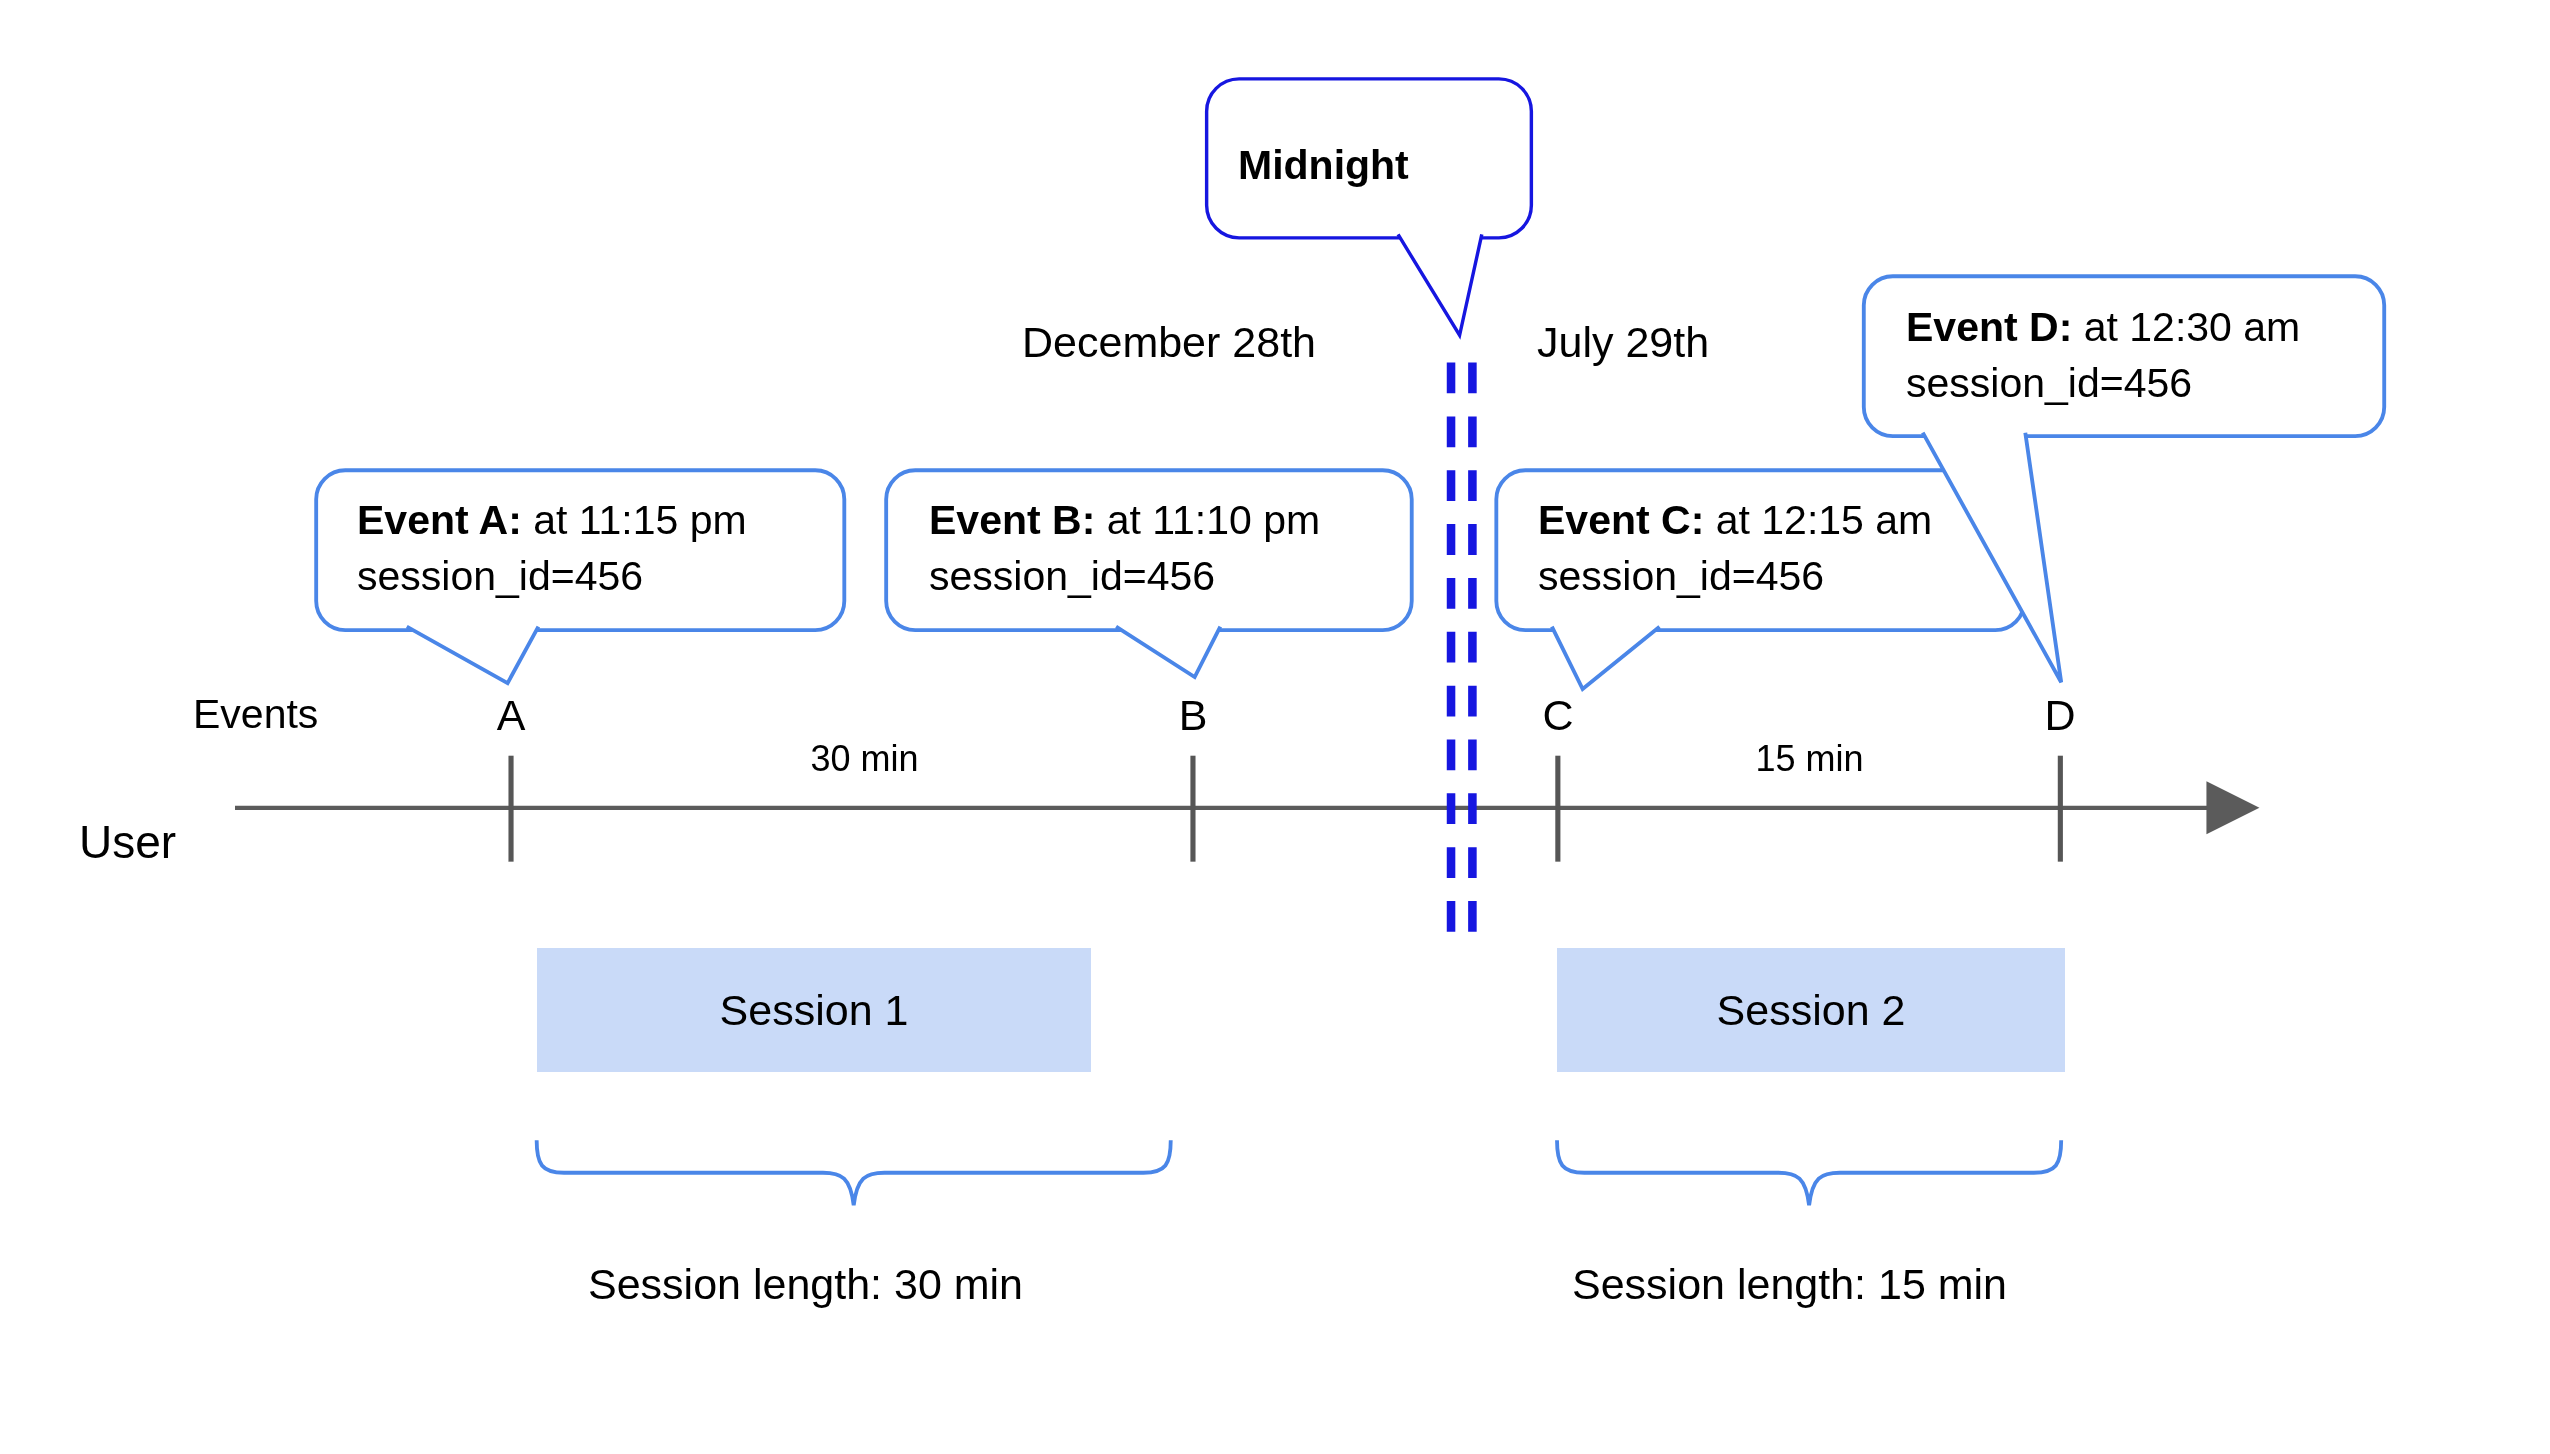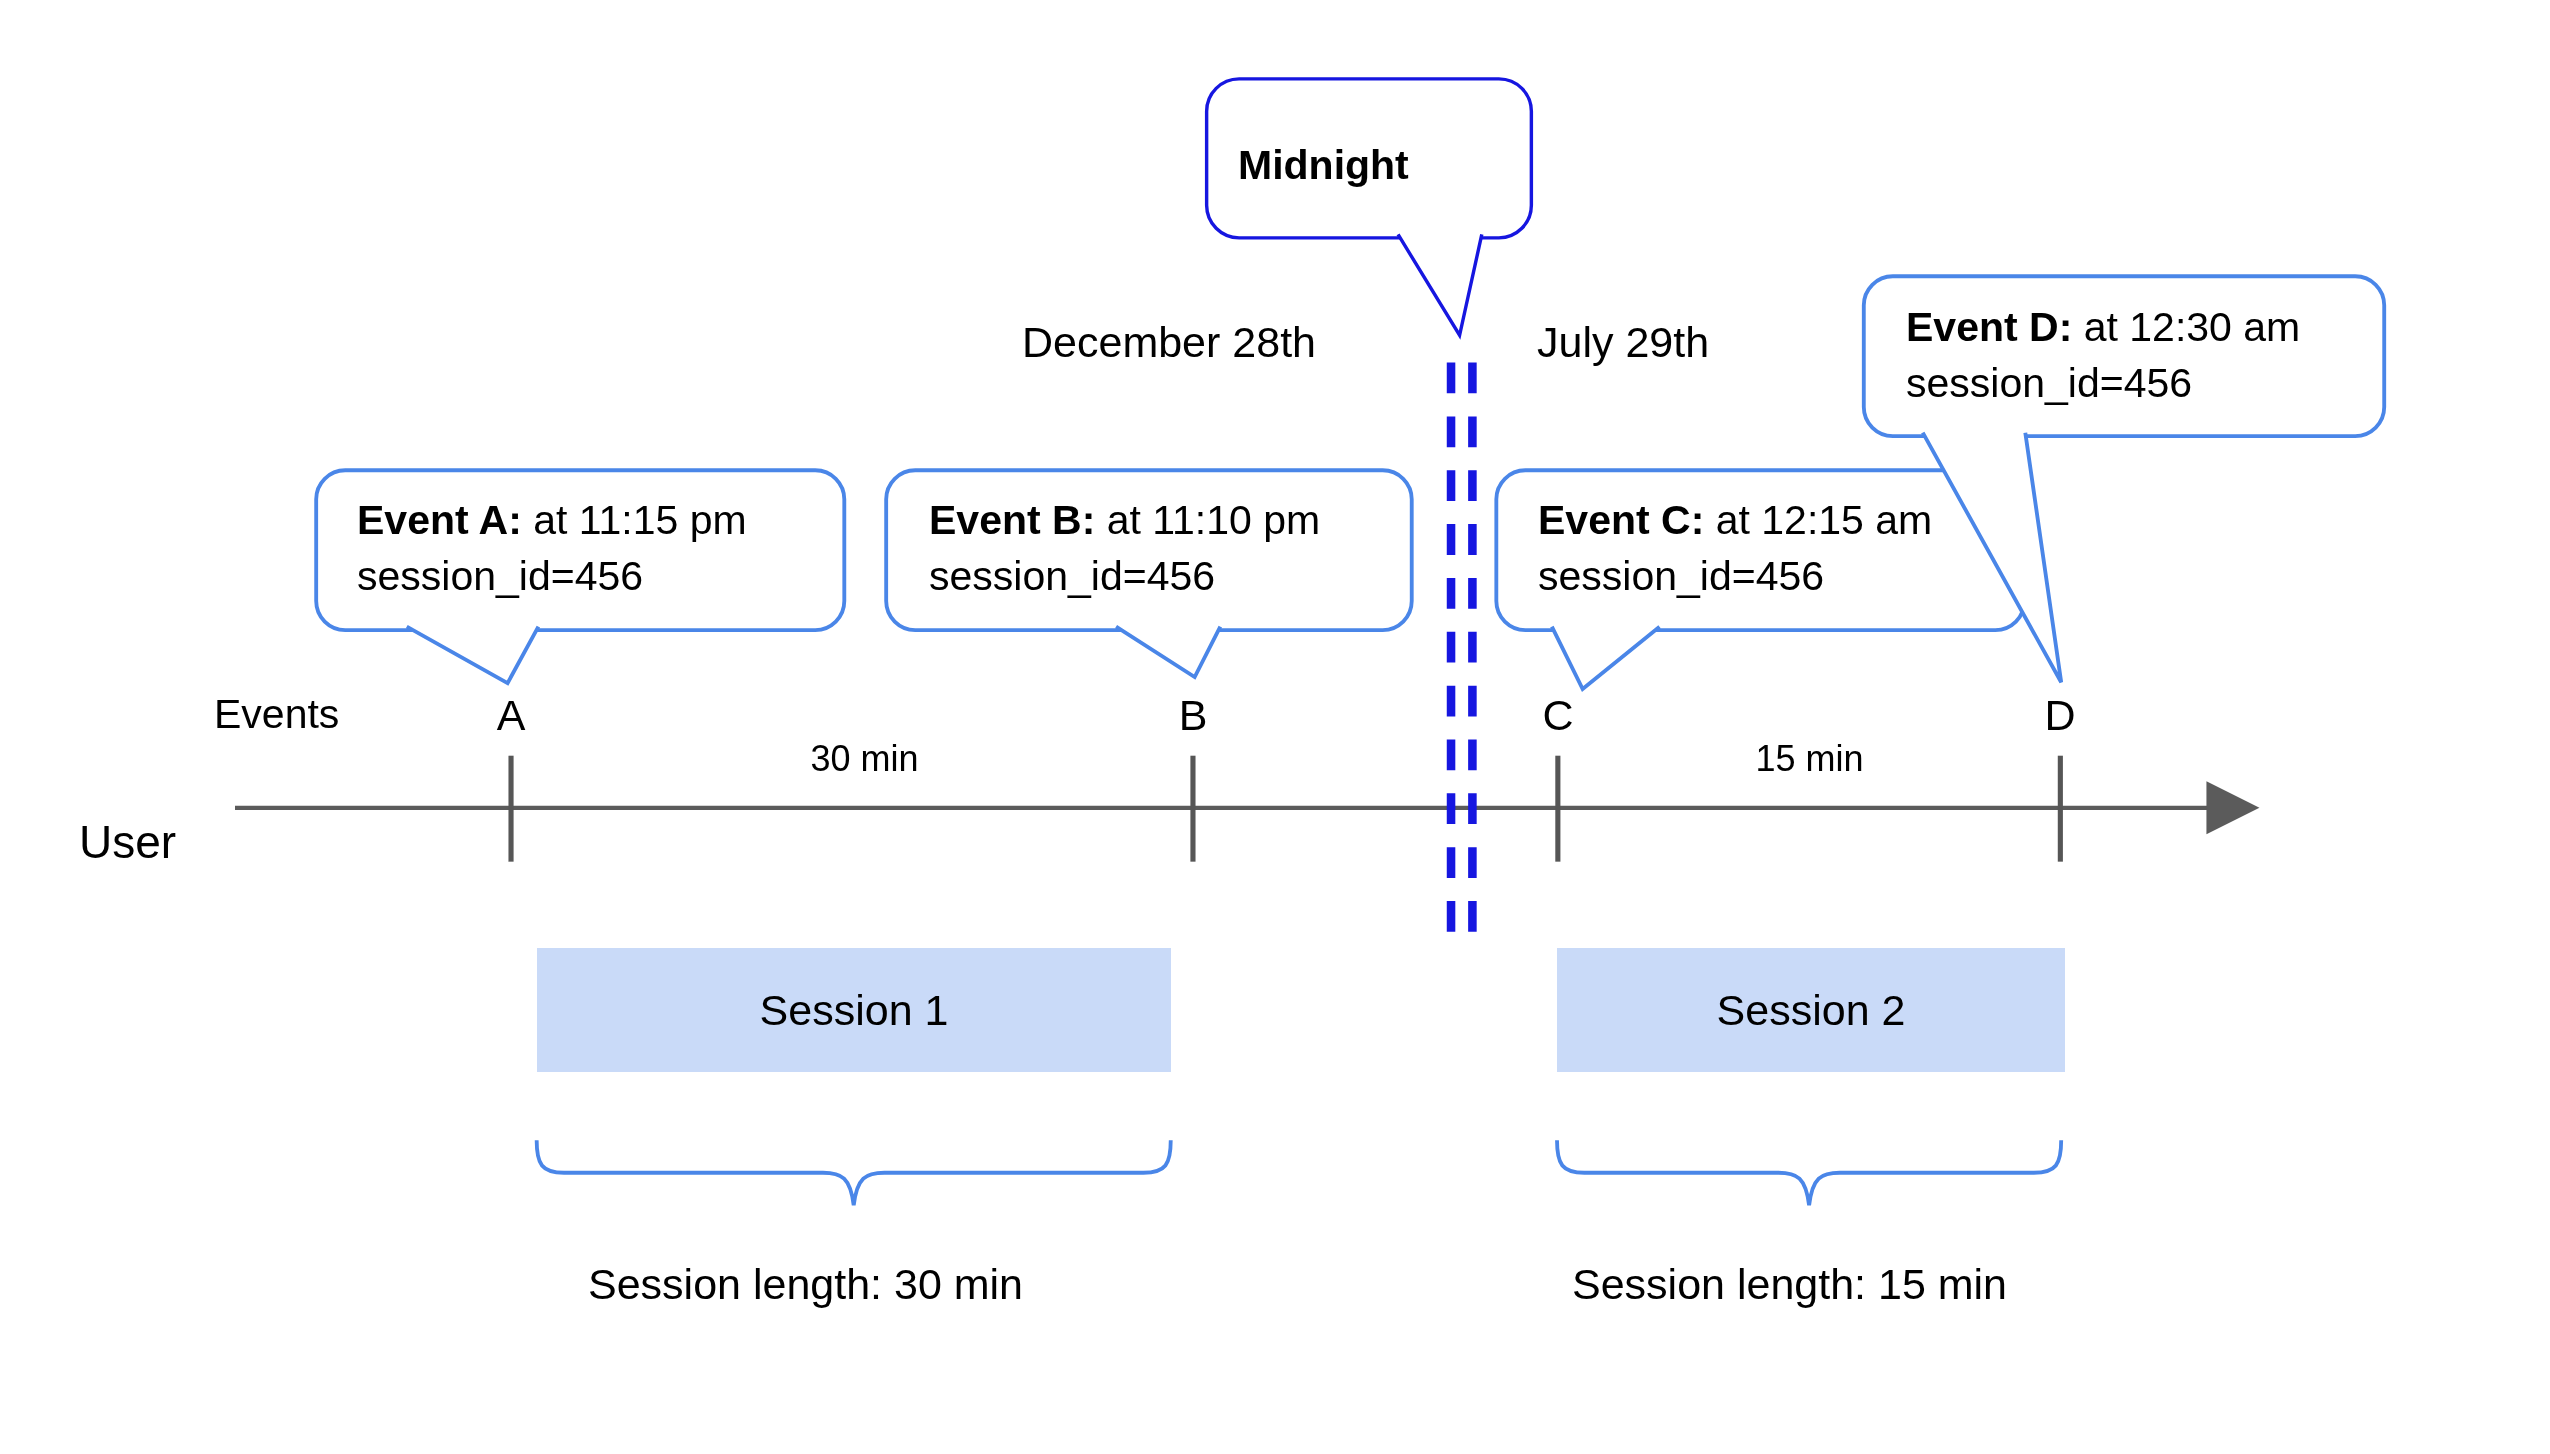--- a/index.html
+++ b/index.html
@@ -6,21 +6,21 @@
   #canvas{
     position:relative;width:2550px;height:1455px;background:#ffffff;overflow:hidden;
     font-family:"Liberation Sans","DejaVu Sans",sans-serif;color:#000;
   }
   .txt{position:absolute;white-space:nowrap;z-index:5;}
   .session-box{
     position:absolute;top:948px;height:124px;background:#c9daf8;
     display:flex;align-items:center;justify-content:center;
     font-size:43px;z-index:1;
   }
-  #session1{left:537px;width:634px;}
+  #session1{left:537px;width:554px;}
   #session2{left:1557px;width:508px;}
   #shape-layer{position:absolute;left:0;top:0;z-index:3;pointer-events:none;}
   .etext{position:absolute;font-size:41px;line-height:56px;z-index:5;white-space:nowrap;}
   .b{font-weight:bold;}
   .july{font-size:43px;}
   .ticklabel{font-size:43px;width:68px;text-align:center;}
   .interval{font-size:36px;width:205px;text-align:center;}
   .len{font-size:43px;}
 </style>
 </head>
@@ -82,21 +82,21 @@
   </div>
   <div class="etext" style="left:1538px;top:492px;">
     <div><span class="b">Event C:</span> <span>at 12:15 am</span></div>
     <div>session_id=456</div>
   </div>
   <div class="etext" style="left:1906px;top:299px;">
     <div><span class="b">Event D:</span> <span>at 12:30 am</span></div>
     <div>session_id=456</div>
   </div>
 
-  <div class="txt" style="left:193px;top:691px;font-size:41px;margin-left:21px;">Events</div>
+  <div class="txt" style="left:193px;top:691px;font-size:41px;">Events</div>
   <div class="txt ticklabel" style="left:477px;top:691px;">A</div>
   <div class="txt ticklabel" style="left:1159px;top:691px;">B</div>
   <div class="txt ticklabel" style="left:1524px;top:691px;">C</div>
   <div class="txt ticklabel" style="left:2026px;top:691px;">D</div>
   <div class="txt" style="left:79px;top:791px;font-size:46px;margin-top:24px;">User</div>
   <div class="txt interval" style="left:762px;top:738px;">30 min</div>
   <div class="txt interval" style="left:1707px;top:738px;">15 min</div>
 
   <div class="txt len" style="left:540px;top:1260px;margin-left:48px;">Session length: 30 min</div>
   <div class="txt len" style="left:1572px;top:1260px;">Session length: 15 min</div>

